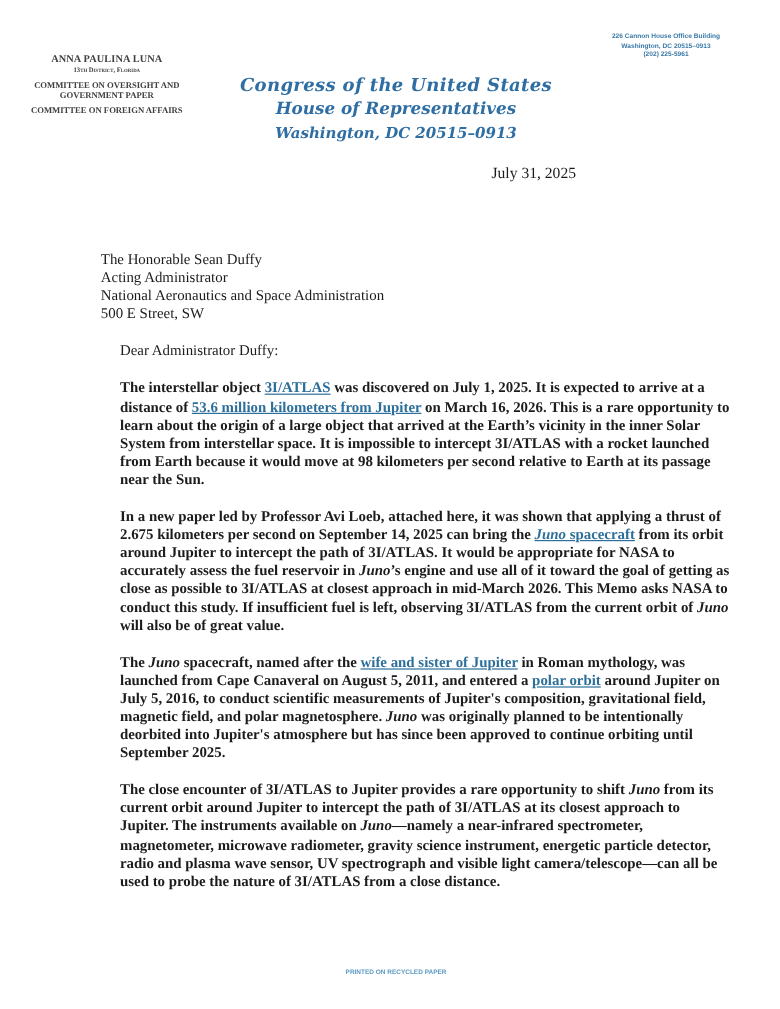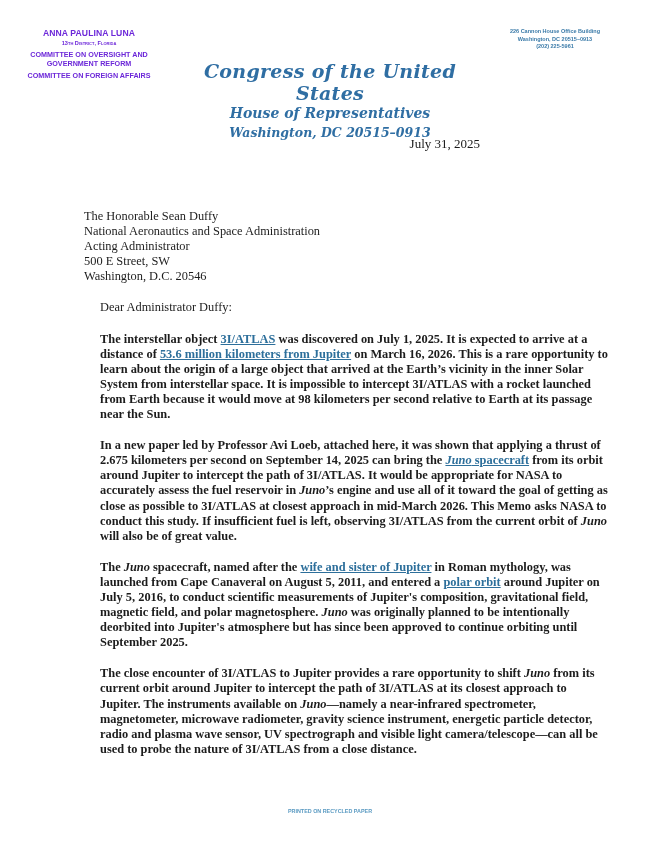--- a/index.html
+++ b/index.html
@@ -1,36 +1,36 @@
 <!DOCTYPE html>
 <html><head>
 <meta charset="utf-8">
 <style>
   html, body { margin: 0; padding: 0; background: #ffffff; }
   body { width: 650px; height: 841px; position: relative; overflow: hidden; }
   .letterhead-left {
-    position: absolute; left: 14px; top: 28px; width: 150px;
-    text-align: center; color: #6d28d9;
-    font-family: Liberation Sans, sans-serif;
+    position: absolute; left: 14px; top: 44px; width: 150px;
+    text-align: center; color: #404040;
+    font-family: Liberation Serif, serif;
   }
   .lh-name { font-size: 8.6px; font-weight: bold; letter-spacing: 0.1px; }
   .lh-district { font-size: 5.6px; font-weight: bold; margin-top: 2px; font-variant: small-caps; }
   .lh-committee { font-size: 7.2px; font-weight: bold; margin-top: 5px; line-height: 8.5px; }
   .letterhead-right {
     position: absolute; left: 495px; top: 28px; width: 120px;
     text-align: center; color: #3a7aa8;
     font-family: "Liberation Sans", sans-serif;
     font-size: 5.5px; line-height: 7.5px; font-weight: bold;
   }
   .header-center {
     position: absolute; left: 180px; top: 60px; width: 300px;
     text-align: center; color: #2f6ea3;
     font-family: "DejaVu Serif", serif;
   }
-  .hc-congress { font-size: 19px; font-weight: bold; letter-spacing: 0.3px; line-height: 22px; font-style: italic; }
+  .hc-congress { font-size: 15px; font-weight: bold; letter-spacing: 0.3px; line-height: 22px; font-style: italic; }
   .hc-house { font-size: 14px; font-weight: bold; line-height: 19px; font-style: italic; text-align: center; }
   .hc-city { font-size: 12.5px; font-weight: bold; line-height: 19px; font-style: italic; }
   .date {
     position: absolute; left: 180px; top: 136px; width: 300px; text-align: right;
     font-family: "Liberation Serif", serif; font-size: 13px; color: #1a1a1a;
   }
   .letter-body {
     position: absolute; left: 84px; top: 209px; width: 540px;
     font-family: "Liberation Serif", serif; font-size: 12.4px; line-height: 15.1px; color: #1c1c1c;
   }
@@ -43,45 +43,44 @@
     position: absolute; left: 220px; top: 808px; width: 220px; text-align: center;
     font-family: "Liberation Sans", sans-serif; font-size: 5.4px; font-weight: bold; color: #5a9ac2;
   }
 </style>
 </head>
 <body>
 
 <div class="letterhead-left">
   <div class="lh-name">ANNA PAULINA LUNA</div>
   <div class="lh-district">13th District, Florida</div>
-  <div class="lh-committee">COMMITTEE ON OVERSIGHT AND GOVERNMENT REFORM</div>
+  <div class="lh-committee">COMMITTEE ON OVERSIGHT AND GOVERNMENT PAPER</div>
   <div class="lh-committee" style="margin-top:4px">COMMITTEE ON FOREIGN AFFAIRS</div>
 </div>
 
 <div class="letterhead-right">
   <div>226 Cannon House Office Building</div>
   <div>Washington, DC 20515–0913</div>
   <div>(202) 225-5961</div>
 </div>
 
 <div class="header-center">
   <div class="hc-congress">Congress of the United States</div>
   <div class="hc-house">House of Representatives</div>
   <div class="hc-city">Washington, DC 20515–0913</div>
 </div>
 
 <div class="date">July 31, 2025</div>
 
 <div class="letter-body">
   <div class="addr">
     <div>The Honorable Sean Duffy</div>
+    <div>Acting Administrator</div>
     <div>National Aeronautics and Space Administration</div>
-    <div>Acting Administrator</div>
     <div>500 E Street, SW</div>
-    <div>Washington, D.C. 20546</div>
   </div>
 
   <p class="salutation">Dear Administrator Duffy:</p>
 
   <p class="para"><span>The interstellar object </span><a class="link">3I/ATLAS</a><span> was discovered on July 1, 2025. It is expected to arrive at a distance of </span><a class="link">53.6 million kilometers from Jupiter</a><span> on March 16, 2026. This is a rare opportunity to learn about the origin of a large object that arrived at the Earth’s vicinity in the inner Solar System from interstellar space. It is impossible to intercept 3I/ATLAS with a rocket launched from Earth because it would move at 98 kilometers per second relative to Earth at its passage near the Sun.</span></p>
 
   <p class="para"><span>In a new paper led by Professor Avi Loeb, attached here, it was shown that applying a thrust of 2.675 kilometers per second on September 14, 2025 can bring the </span><a class="link"><i>Juno</i><span> spacecraft</span></a><span> from its orbit around Jupiter to intercept the path of 3I/ATLAS. It would be appropriate for NASA to accurately assess the fuel reservoir in </span><i>Juno</i><span>’s engine and use all of it toward the goal of getting as close as possible to 3I/ATLAS at closest approach in mid-March 2026. This Memo asks NASA to conduct this study.  If insufficient fuel is left, observing 3I/ATLAS from the current orbit of </span><i>Juno</i><span> will also be of great value.</span></p>
 
   <p class="para"><span>The </span><i>Juno</i><span> spacecraft, named after the </span><a class="link">wife and sister of Jupiter</a><span> in Roman mythology, was launched from Cape Canaveral on August 5, 2011, and entered a </span><a class="link">polar orbit</a><span> around Jupiter on July 5, 2016, to conduct scientific measurements of Jupiter's composition, gravitational field, magnetic field, and polar magnetosphere. </span><i>Juno</i><span> was originally planned to be intentionally deorbited into Jupiter's atmosphere but has since been approved to continue orbiting until September 2025.</span></p>
 

